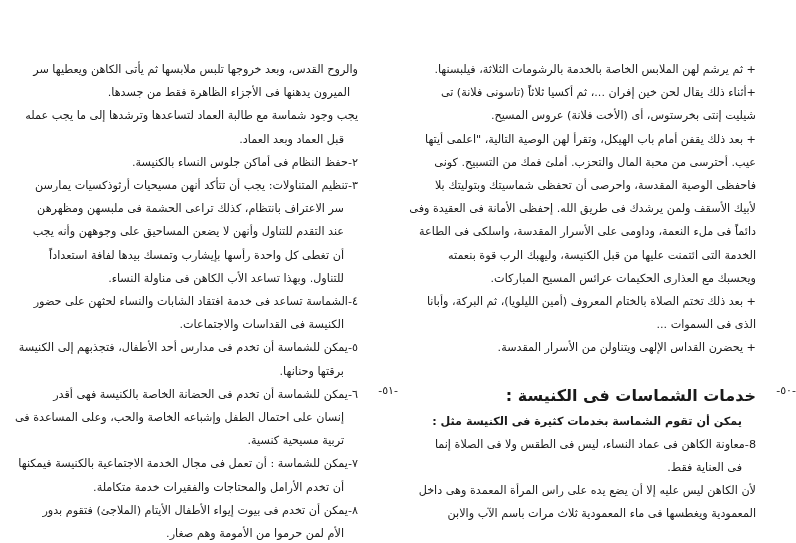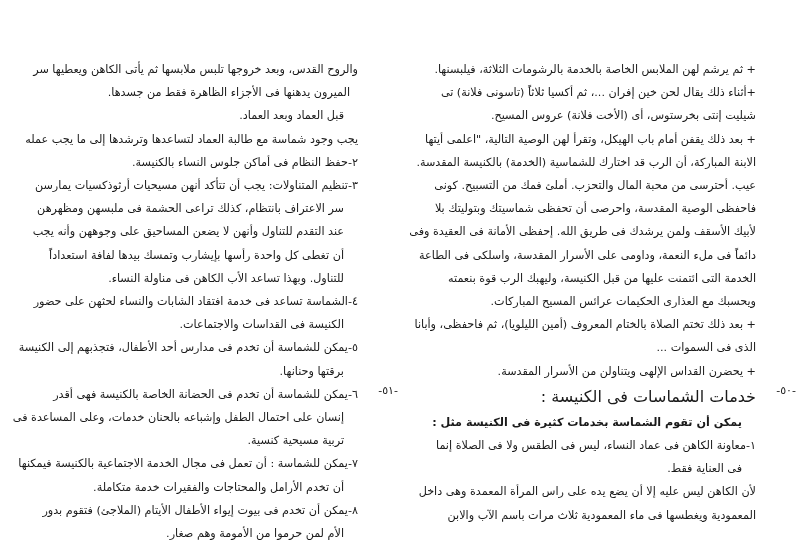--- a/index.html
+++ b/index.html
@@ -15,75 +15,74 @@
   .col {
     position: absolute; top: 58px; font-size: 11.2px; line-height: 23.2px;
     text-align: justify;
   }
   .page-left .col { right: 40px; width: 306px; }
   .page-right .col { right: 40px; width: 304px; }
   .line { display: block; white-space: nowrap; }
   .indent { padding-right: 14px; }
   .indent2 { padding-right: 8px; }
   .heading {
-    font-size: 16px; font-weight: normal; line-height: 28px;
+    font-size: 16px; font-weight: bold; margin-top: 22px; line-height: 28px;
   }
   .sub { font-weight: bold; padding-right: 14px; }
   .page-num {
     position: absolute; bottom: 20px; width: 100%; text-align: right; font-size: 11px;
     direction: ltr;
   }
 </style>
 </head>
 <body>
 
 <div class="page page-left">
   <div class="col">
     <span class="line">والروح القدس، وبعد خروجها تلبس ملابسها ثم يأتى الكاهن ويعطيها سر</span>
     <span class="line indent2">الميرون يدهنها فى الأجزاء الظاهرة فقط من جسدها.</span>
+    <span class="line">يجب وجود شماسة مع طالبة العماد لتساعدها وترشدها إلى ما يجب عمله</span>
     <span class="line indent">قبل العماد وبعد العماد.</span>
-    <span class="line">يجب وجود شماسة مع طالبة العماد لتساعدها وترشدها إلى ما يجب عمله</span>
     <span class="line">٢-حفظ النظام فى أماكن جلوس النساء بالكنيسة.</span>
     <span class="line">٣-تنظيم المتناولات: يجب أن تتأكد أنهن مسيحيات أرثوذكسيات يمارسن</span>
     <span class="line indent">سر الاعتراف بانتظام، كذلك تراعى الحشمة فى ملبسهن ومظهرهن</span>
     <span class="line indent">عند التقدم للتناول وأنهن لا يضعن المساحيق على وجوههن وأنه يجب</span>
     <span class="line indent">أن تغطى كل واحدة رأسها بإيشارب وتمسك بيدها لفافة استعداداً</span>
     <span class="line indent">للتناول. وبهذا تساعد الأب الكاهن فى مناولة النساء.</span>
     <span class="line">٤-الشماسة تساعد فى خدمة افتقاد الشابات والنساء لحثهن على حضور</span>
     <span class="line indent">الكنيسة فى القداسات والاجتماعات.</span>
     <span class="line">٥-يمكن للشماسة أن تخدم فى مدارس أحد الأطفال، فتجذبهم إلى الكنيسة</span>
     <span class="line indent">برقتها وحنانها.</span>
     <span class="line">٦-يمكن للشماسة أن تخدم فى الحضانة الخاصة بالكنيسة فهى أقدر</span>
-    <span class="line indent">إنسان على احتمال الطفل وإشباعه بالحنان خدمات، وعلى المساعدة فى</span>
+    <span class="line indent">إنسان على احتمال الطفل وإشباعه الخاصة والحب، وعلى المساعدة فى</span>
     <span class="line indent">تربية مسيحية كنسية.</span>
     <span class="line">٧-يمكن للشماسة : أن تعمل فى مجال الخدمة الاجتماعية بالكنيسة فيمكنها</span>
     <span class="line indent">أن تخدم الأرامل والمحتاجات والفقيرات خدمة متكاملة.</span>
     <span class="line">٨-يمكن أن تخدم فى بيوت إيواء الأطفال الأيتام (الملاجئ) فتقوم بدور</span>
     <span class="line indent">الأم لمن حرموا من الأمومة وهم صغار.</span>
   </div>
   <div class="page-num">-٥١-</div>
 </div>
 
 <div class="page page-right">
   <div class="col">
     <span class="line">+ ثم يرشم لهن الملابس الخاصة بالخدمة بالرشومات الثلاثة، فيلبسنها.</span>
     <span class="line">+أثناء ذلك يقال لحن خين إفران ...، ثم أكسيا ثلاثاً (تاسونى فلانة) تى</span>
     <span class="line">شيليت إنتى بخرستوس، أى (الأخت فلانة) عروس المسيح.</span>
     <span class="line">+ بعد ذلك يقفن أمام باب الهيكل، وتقرأ لهن الوصية التالية، "اعلمى أيتها</span>
-    <span class="line">الابنة المباركة، أن الرب قد اختارك للشماسية (الخدمة) بالكنيسة المقدسة.</span>
     <span class="line">عيب. أحترسى من محبة المال والتحزب. أملئ فمك من التسبيح. كونى</span>
     <span class="line">فاحفظى الوصية المقدسة، واحرصى أن تحفظى شماسيتك وبتوليتك بلا</span>
     <span class="line">لأبيك الأسقف ولمن يرشدك فى طريق الله. إحفظى الأمانة فى العقيدة وفى</span>
     <span class="line">دائماً فى ملء النعمة، وداومى على الأسرار المقدسة، واسلكى فى الطاعة</span>
     <span class="line">الخدمة التى ائتمنت عليها من قبل الكنيسة، وليهبك الرب قوة بنعمته</span>
     <span class="line">ويحسبك مع العذارى الحكيمات عرائس المسيح المباركات.</span>
-    <span class="line">+ بعد ذلك تختم الصلاة بالختام المعروف (أمين الليلويا)، ثم فاحفظى، وأبانا</span>
+    <span class="line">+ بعد ذلك تختم الصلاة بالختام المعروف (أمين الليلويا)، ثم البركة، وأبانا</span>
     <span class="line">الذى فى السموات ...</span>
     <span class="line">+ يحضرن القداس الإلهى ويتناولن من الأسرار المقدسة.</span>
     <div class="heading">خدمات الشماسات فى الكنيسة :</div>
     <span class="line sub">يمكن أن تقوم الشماسة بخدمات كثيرة فى الكنيسة مثل :</span>
-    <span class="line">١-معاونة الكاهن فى عماد النساء، ليس فى الطقس ولا فى الصلاة إنما</span>
+    <span class="line">8-معاونة الكاهن فى عماد النساء، ليس فى الطقس ولا فى الصلاة إنما</span>
     <span class="line indent">فى العناية فقط.</span>
     <span class="line">لأن الكاهن ليس عليه إلا أن يضع يده على راس المرأة المعمدة وهى داخل</span>
     <span class="line">المعمودية ويغطسها فى ماء المعمودية ثلاث مرات باسم الآب والابن</span>
   </div>
   <div class="page-num">-٥٠-</div>
 </div>
 
 </body></html>

